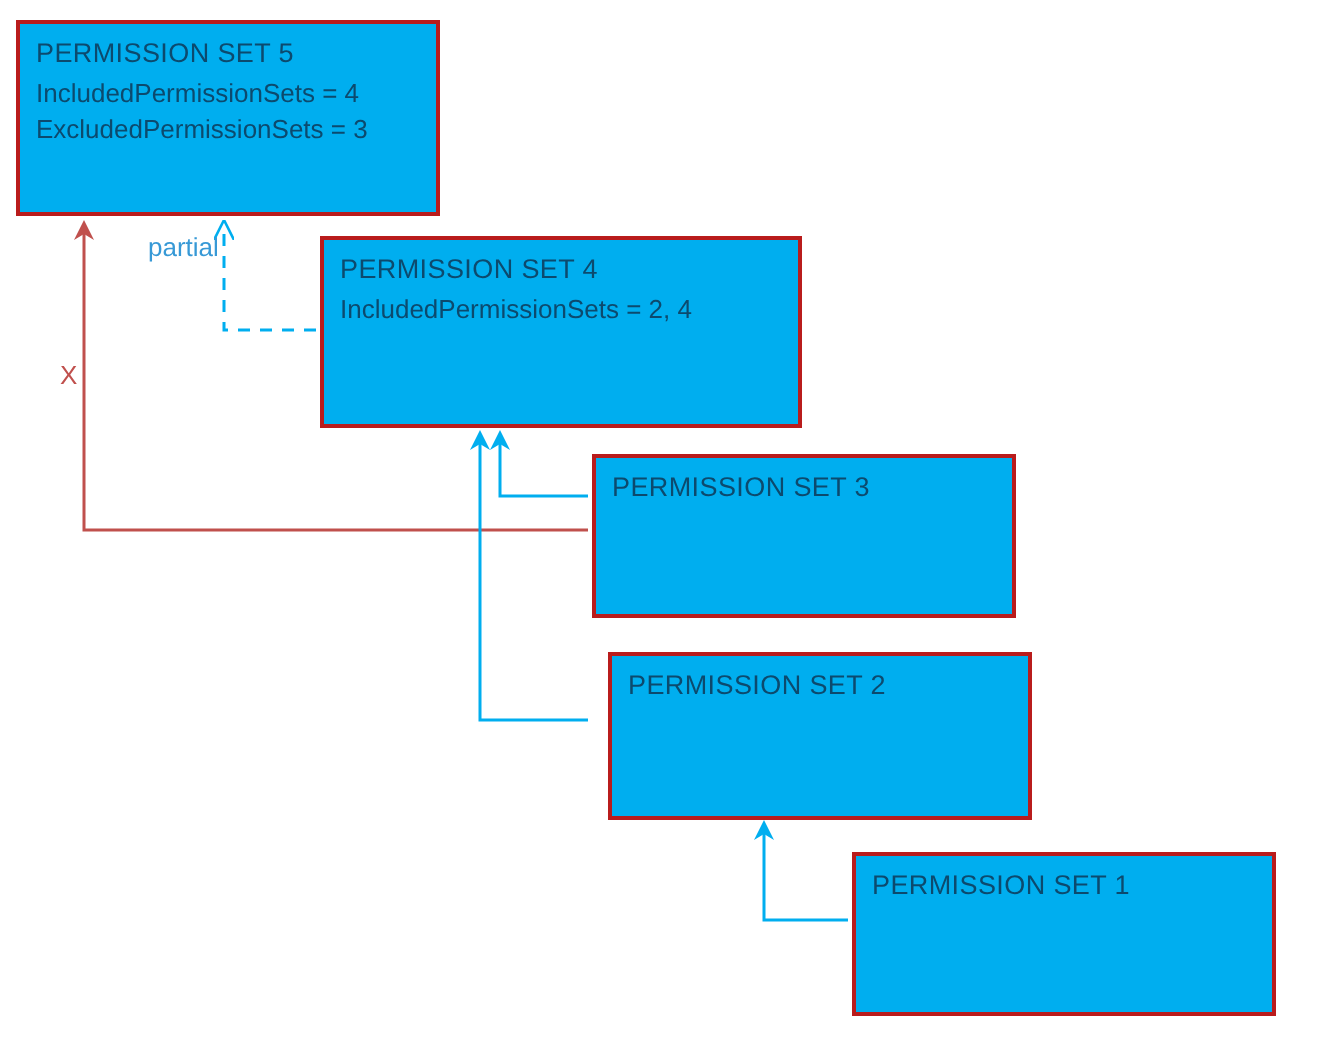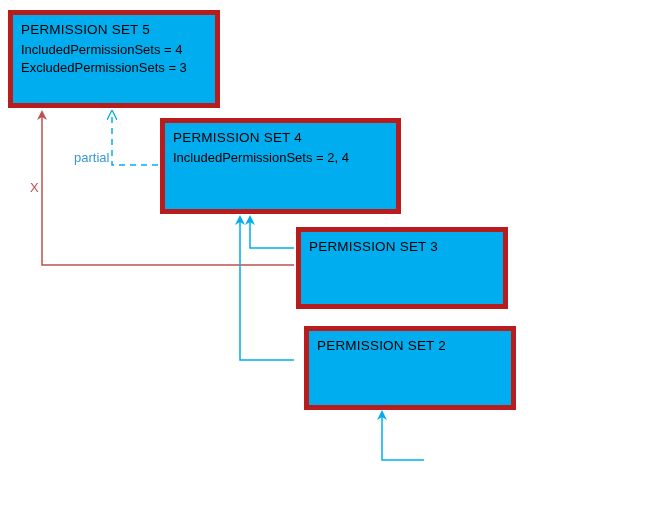--- a/index.html
+++ b/index.html
@@ -14,24 +14,24 @@
     overflow: hidden;
   }
   .canvas {
     position: relative;
     width: 660px;
     height: 521px;
   }
   .box {
     position: absolute;
     background: #00aeef;
-    border: 5px solid #b91c1c;
+    border: 2px solid #b91c1c;
     padding: 6px 8px;
     box-sizing: border-box;
-    color: #000000;
+    color: #0c4a6e;
     line-height: 1.35;
   }
   .box .title {
     font-size: 13.5px;
     letter-spacing: 0.2px;
   }
   .box .body {
     margin-top: 2px;
     font-size: 13px;
   }
@@ -93,18 +93,21 @@
   </div>
 
   <div class="box" style="left:296px; top:227px; width:212px; height:82px;">
     <div class="title">PERMISSION SET 3</div>
   </div>
 
   <div class="box" style="left:304px; top:326px; width:212px; height:84px;">
     <div class="title">PERMISSION SET 2</div>
   </div>
 
+  <div class="box" style="left:426px; top:426px; width:212px; height:82px;">
+    <div class="title">PERMISSION SET 1</div>
+  </div>
 
-  <div class="label" style="left:74px; top:150px; color:#3799d6;">partial</div>
+  <div class="label" style="left:74px; top:116px; color:#3799d6;">partial</div>
 
   <div class="label" style="left:30px; top:180px; color:#c0504d;">X</div>
 
 </div>
 
 </body></html>

